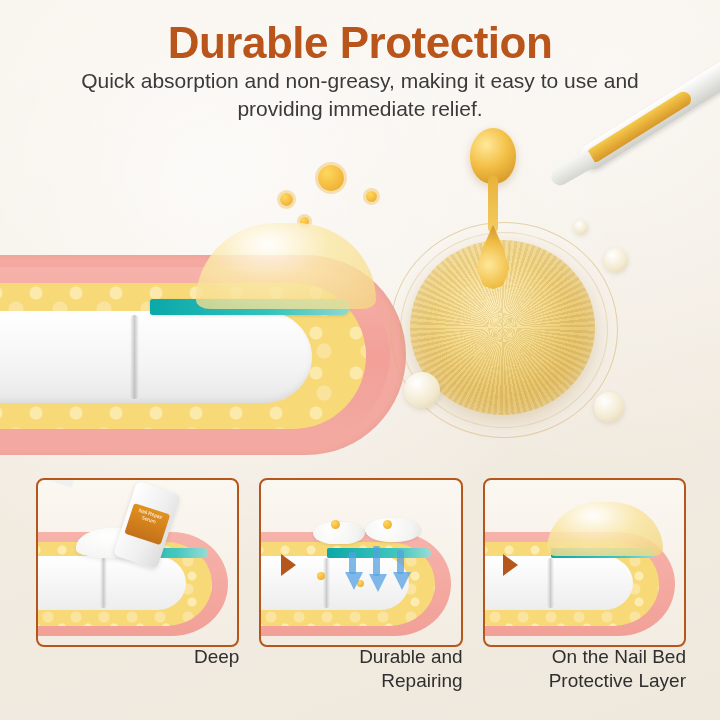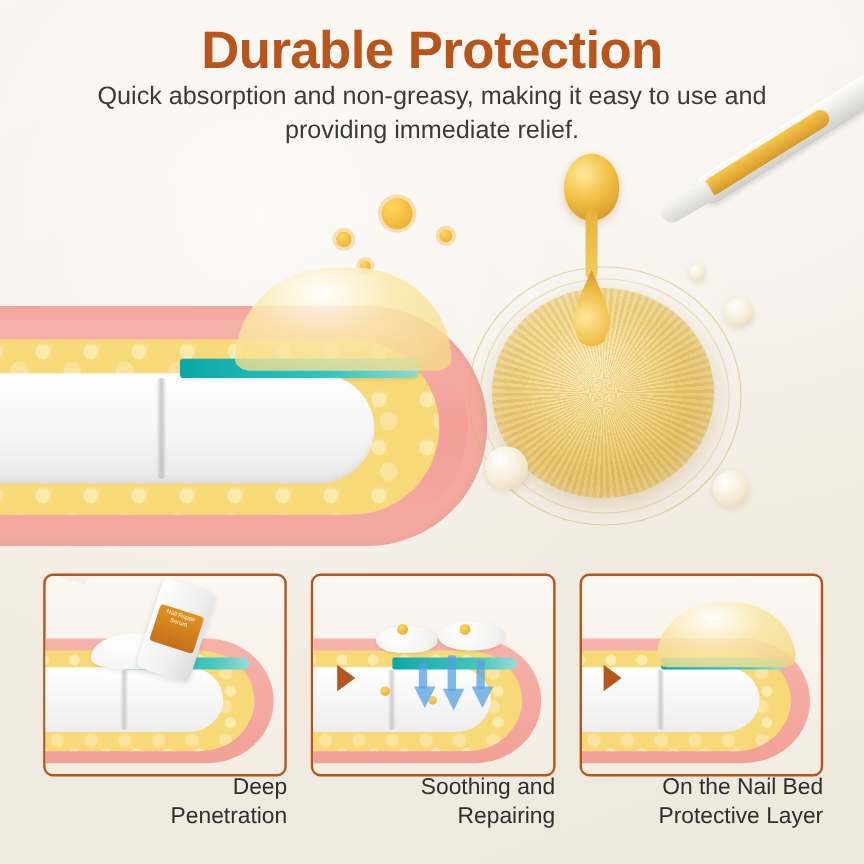--- a/index.html
+++ b/index.html
@@ -540,24 +540,23 @@
       <div class="p-dome"></div>
     </div>
 
     <div class="arrow-sep a1"></div>
     <div class="arrow-sep a2"></div>
   </div>
 
   <div class="captions">
     <div class="caption">
       <div>Deep</div>
-      <div>Penetration</div>
     </div>
     <div class="caption">
-      <div>Soothing and</div>
+      <div>Durable and</div>
       <div>Repairing</div>
     </div>
     <div class="caption">
       <div>On the Nail Bed</div>
       <div>Protective Layer</div>
     </div>
   </div>
 
 </div>
 

